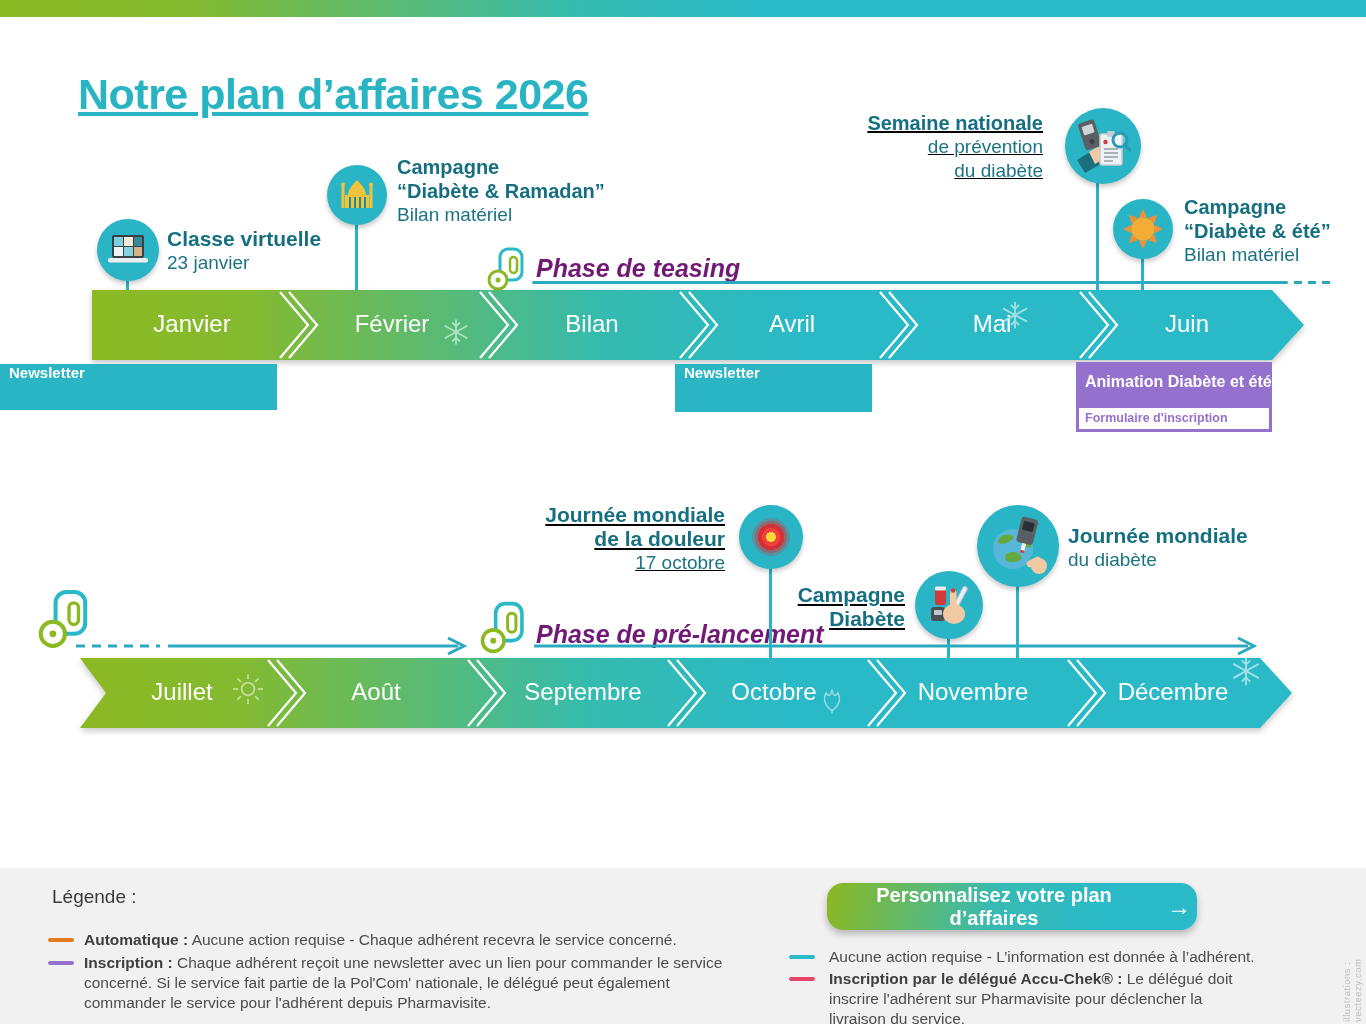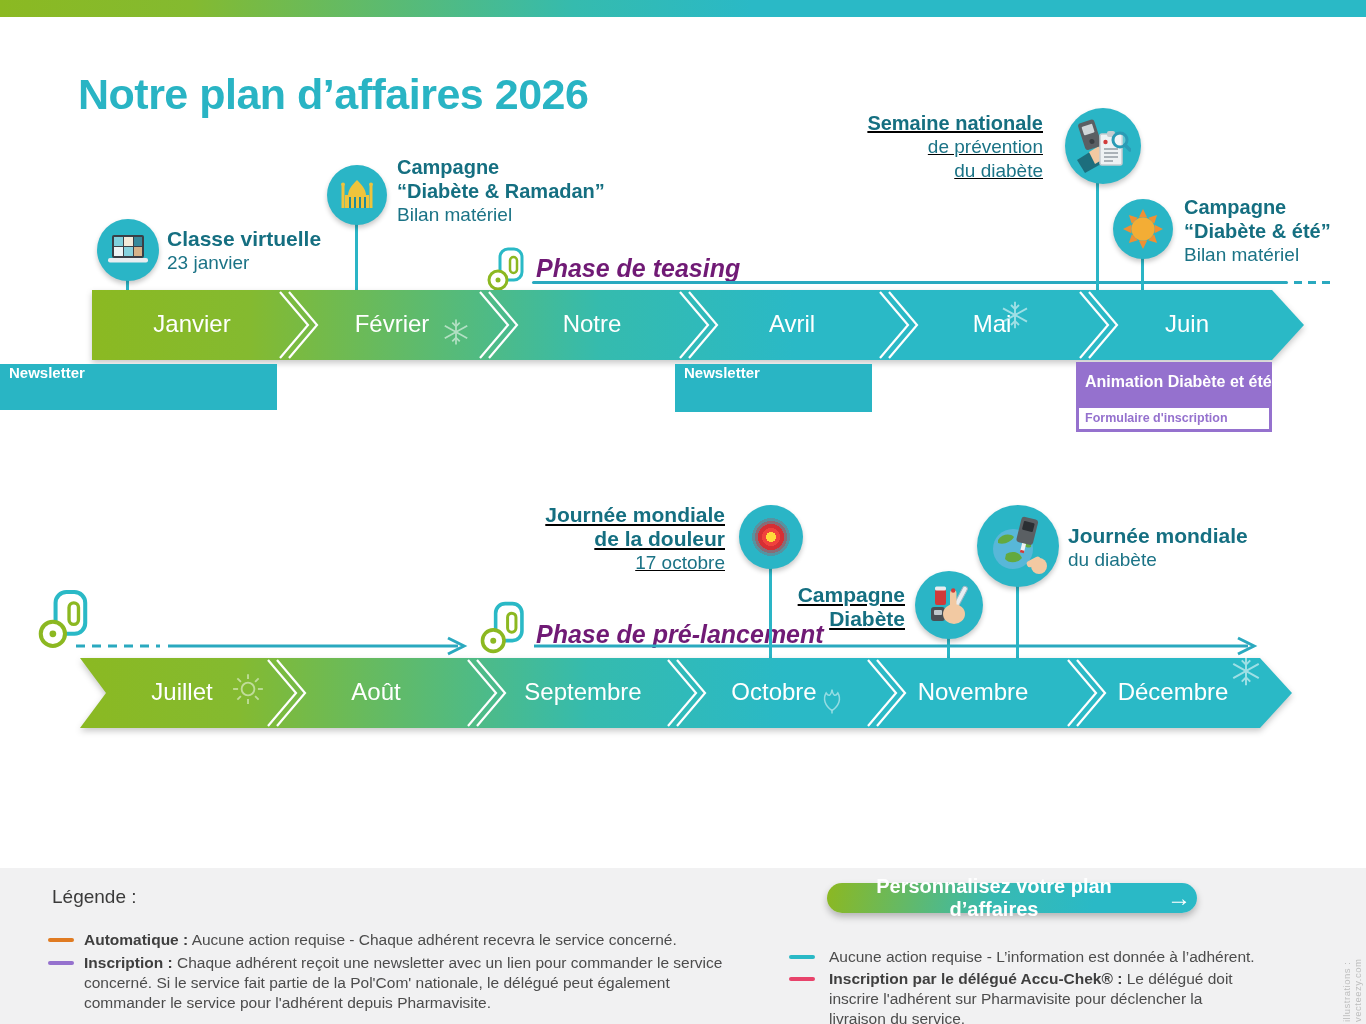--- a/index.html
+++ b/index.html
@@ -1,21 +1,21 @@
 <!DOCTYPE html>
 <html><head>
 <meta charset="utf-8">
 <style>
   html,body{margin:0;padding:0;}
   .page{position:relative;width:1366px;height:1024px;background:#ffffff;overflow:hidden;
         font-family:"Liberation Sans", sans-serif;}
   .abs{position:absolute;}
   .topbar{left:0;top:0;width:1366px;height:17px;
           background:linear-gradient(90deg,#8bb922 0%,#84ba30 14%,#35bbae 42%,#2ab9c6 55%,#2ab9c6 100%);}
-  .title{left:78px;top:70px;font-size:43px;font-weight:bold;color:#29b4c4;letter-spacing:-0.5px;}
+  .title{left:78px;top:70px;font-size:43px;font-weight:bold;color:#29b4c4;letter-spacing:-0.5px;text-decoration:underline;}
   
   .barwrap{width:1212px;height:74px;}
   .month{position:absolute;top:22px;transform:translateX(-50%);color:#fff;font-size:24px;white-space:nowrap;}
   
   .nlbar{background:#29b5c4;color:#fff;font-weight:bold;font-size:15px;display:flex;align-items:flex-start;padding-left:9px;box-sizing:border-box;}
   .purplebar{background:#9571ce;}
   .purplebar .plabel{color:#fff;font-weight:bold;font-size:16px;padding:11px 0 0 9px;}
   .formbox{position:absolute;left:3px;right:3px;bottom:3px;height:21px;background:#fff;color:#9571ce;
            font-weight:bold;font-size:12.5px;line-height:21px;padding-left:6px;}
   
@@ -35,21 +35,21 @@
   .ev.big .b{font-size:21px;}
   .tright{text-align:right;text-decoration:underline;}
   
   .panel{left:0;top:868px;width:1366px;height:156px;background:#f1f1f2;}
   .lheading{left:52px;top:886px;font-size:19px;color:#3a3a3a;}
   .dash{position:absolute;width:26px;height:4px;border-radius:2px;}
   .dash-orange{background:#e07b22;} .dash-purple{background:#9571ce;}
   .dash-teal{background:#2ab9c6;} .dash-pink{background:#e8436b;}
   .litem{position:absolute;font-size:15.5px;line-height:20px;color:#4c4c4c;}
   .litem b{color:#3f3f3f;}
-  .cta{position:absolute;left:827px;top:883px;width:370px;height:30px;border:none;border-radius:16px;cursor:pointer;
+  .cta{position:absolute;left:827px;top:883px;width:370px;height:47px;border:none;border-radius:16px;cursor:pointer;
        background:linear-gradient(100deg,#8cb821 0%,#38bab2 45%,#2ab9c6 72%);
        color:#fff;font-weight:bold;font-size:20px;font-family:"Liberation Sans",sans-serif;
        box-shadow:0 4px 7px rgba(0,0,0,.25);display:flex;align-items:center;justify-content:flex-start;gap:12px;}
   .cta .arrow{font-size:24px;font-weight:normal;}
   .watermark{left:1341px;top:922px;height:100px;writing-mode:vertical-rl;transform:rotate(180deg);
              font-size:9.5px;color:#bdbdbd;letter-spacing:.5px;}
 </style>
 </head>
 <body>
 
@@ -176,21 +176,21 @@
         <path d="M588,4 L616,37 L588,70"></path>
           <path d="M597,4 L625,37 L597,70"></path>
         <path d="M788,4 L816,37 L788,70"></path>
           <path d="M797,4 L825,37 L797,70"></path>
         <path d="M988,4 L1016,37 L988,70"></path>
           <path d="M997,4 L1025,37 L997,70"></path>
       </g>
     </svg>
     <div class="month" style="left:100px">Janvier</div>
     <div class="month" style="left:300px">Février</div>
-    <div class="month" style="left:500px">Notre</div>
+    <div class="month" style="left:500px">Bilan</div>
     <div class="month" style="left:700px">Avril</div>
     <div class="month" style="left:900px">Mai</div>
     <div class="month" style="left:1095px">Juin</div>
   </div>
 
   <svg class="abs" style="left:441px;top:317px" width="30" height="30" viewBox="0 0 24 24">
     <g stroke="#ffffff" opacity=".55" stroke-width="1.4" fill="none">
       <line x1="12" y1="2" x2="12" y2="22"></line>
         <line x1="3" y1="7" x2="21" y2="17"></line>
         <line x1="21" y1="7" x2="3" y2="17"></line>

